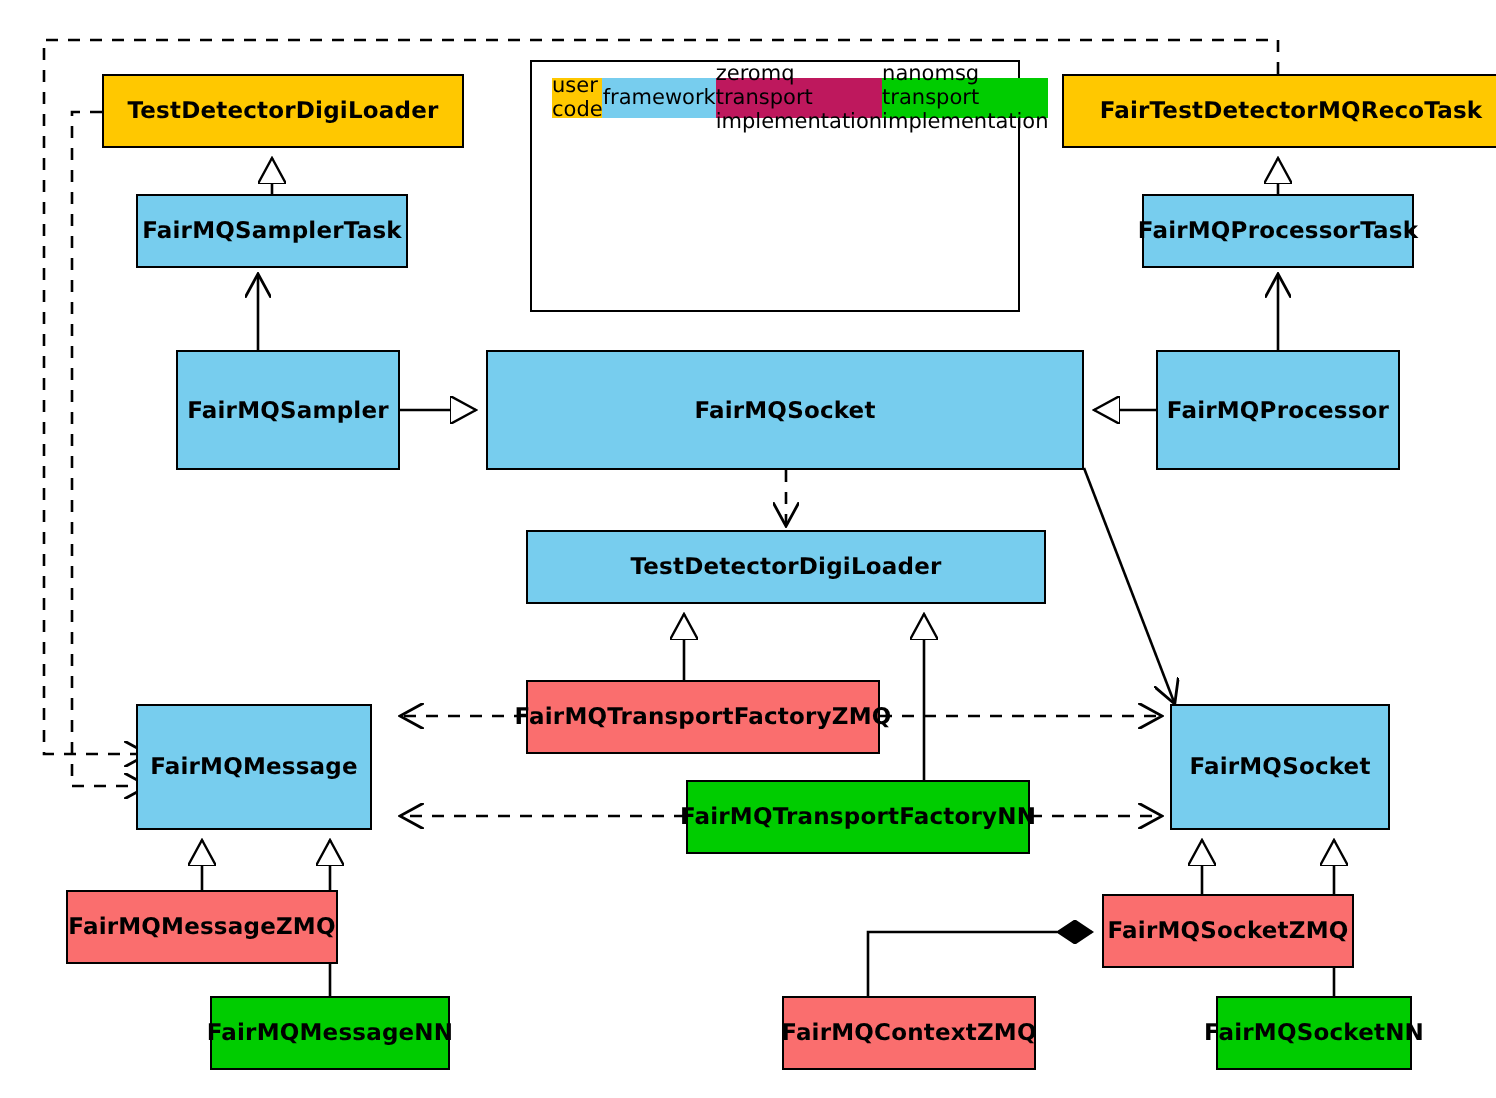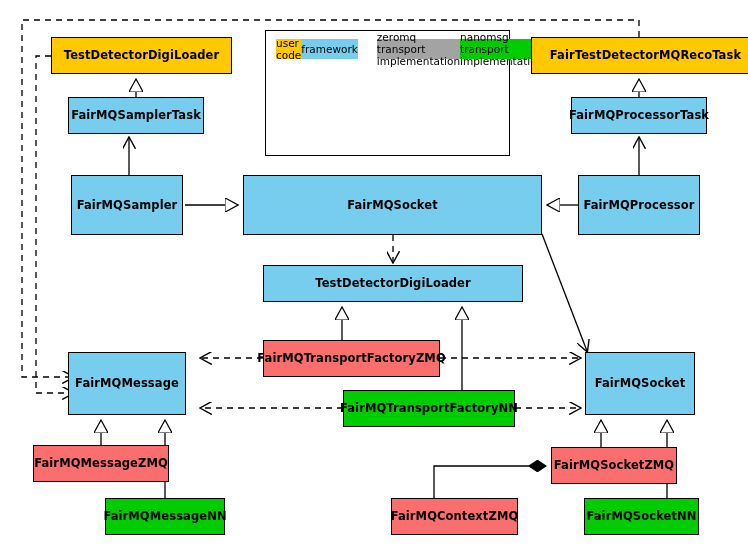--- a/index.html
+++ b/index.html
@@ -109,42 +109,42 @@
     </g>
   </svg>
 
   <div id="legend">
     <div class="legend-row" style="background: rgb(255, 200, 0);">
       <span>user code</span>
     </div>
     <div class="legend-row" style="background: rgb(119, 205, 238);">
       <span>framework</span>
     </div>
-    <div class="legend-row" style="background: #a3a3a3; margin-left: 19px;">
+    <div class="legend-row" style="background: #be185d;">
       <span>zeromq transport implementation</span>
     </div>
     <div class="legend-row" style="background: rgb(0, 204, 0);">
       <span>nanomsg transport implementation</span>
     </div>
   </div>
 
   <div id="nodes-layer">
       <div class="node user" style="left: 51px; top: 37px; width: 181px; height: 37px;">
         <span>TestDetectorDigiLoader</span>
       </div>
       <div class="node user" style="left: 531px; top: 37px; width: 229px; height: 37px;">
         <span>FairTestDetectorMQRecoTask</span>
       </div>
       <div class="node framework abstract" style="left: 68px; top: 97px; width: 136px; height: 37px;">
         <span>FairMQSamplerTask</span>
       </div>
       <div class="node framework abstract" style="left: 571px; top: 97px; width: 136px; height: 37px;">
         <span>FairMQProcessorTask</span>
       </div>
-      <div class="node framework" style="left: 71px; top: 175px; width: 112px; height: 60px;">
+      <div class="node framework" style="left: 88px; top: 175px; width: 112px; height: 60px;">
         <span>FairMQSampler</span>
       </div>
       <div class="node framework" style="left: 243px; top: 175px; width: 299px; height: 60px;">
         <span>FairMQSocket</span>
       </div>
       <div class="node framework" style="left: 578px; top: 175px; width: 122px; height: 60px;">
         <span>FairMQProcessor</span>
       </div>
       <div class="node framework abstract" style="left: 263px; top: 265px; width: 260px; height: 37px;">
         <span>TestDetectorDigiLoader</span>
@@ -166,18 +166,18 @@
       </div>
       <div class="node nn" style="left: 105px; top: 498px; width: 120px; height: 37px;">
         <span>FairMQMessageNN</span>
       </div>
       <div class="node zmq" style="left: 391px; top: 498px; width: 127px; height: 37px;">
         <span>FairMQContextZMQ</span>
       </div>
       <div class="node zmq" style="left: 551px; top: 447px; width: 126px; height: 37px;">
         <span>FairMQSocketZMQ</span>
       </div>
-      <div class="node nn" style="left: 584px; top: 498px; width: 115px; height: 37px;">
+      <div class="node nn" style="left: 608px; top: 498px; width: 98px; height: 37px;">
         <span>FairMQSocketNN</span>
       </div>
     </div>
 
 </div>
 
 </body></html>

